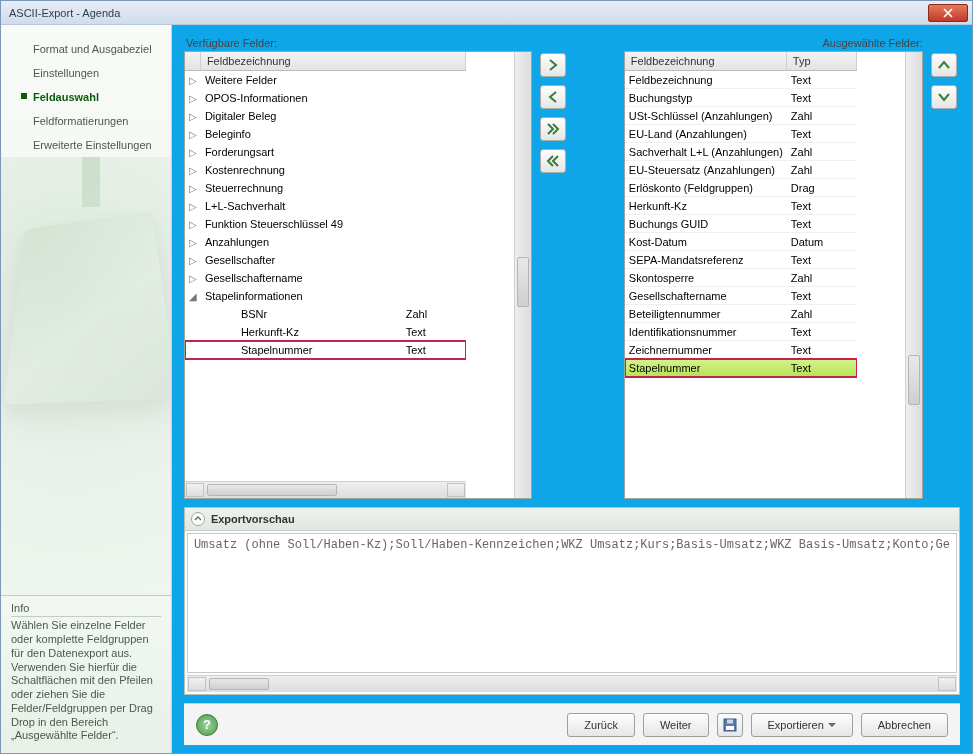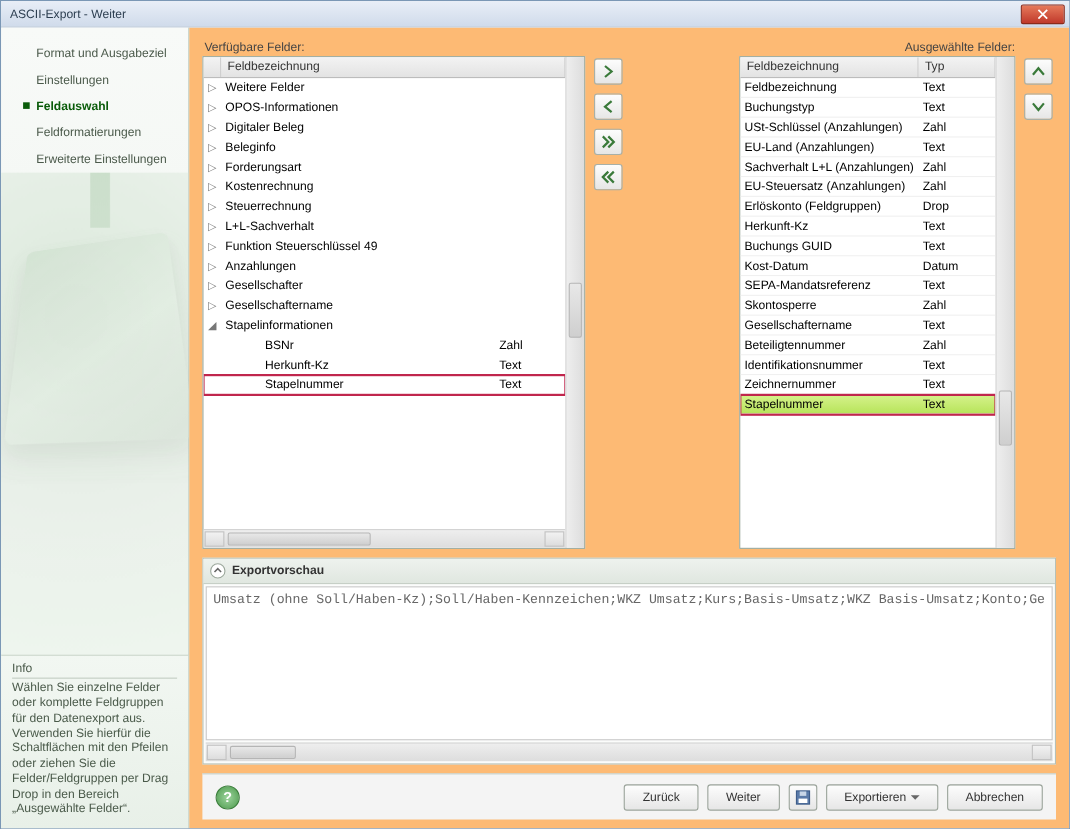--- a/index.html
+++ b/index.html
@@ -22,32 +22,32 @@
 .nav-item.active::before { content:""; position:absolute; left:20px; top:8px; width:6px; height:6px; background:#0a5c0a; }
 
 .sidebar .bgimage { flex:1; background: radial-gradient(circle at 40% 30%, #d8e6d8 0%, #e8f0e8 50%, #f0f6f0 100%); opacity: .9; position: relative; overflow: hidden;}
 .bgimage::after { content:""; position:absolute; left:10px; top:40px; width:150px; height:200px; background: linear-gradient(145deg,#c5d8c5 0%,#e0ece0 60%,#d0ddd0 100%); border-radius:8px; opacity:.55; transform: perspective(300px) rotateX(28deg) rotateY(-12deg); box-shadow: 0 10px 20px rgba(80,100,80,.2);}
 .bgimage::before { content:""; position:absolute; left:60px; top:-60px; width:60px; height:110px; background: linear-gradient(#7faf7f,#a0c4a0); opacity:.35; clip-path: polygon(35% 100%,35% 40%,0 40%,50% 0,100% 40%,65% 40%,65% 100%);}
 
 .info { border-top: 1px solid #c2cdc2; padding: 6px 10px 10px 10px; background: linear-gradient(#f2f7f2,#e8f0e8); }
 .info h4 { font-weight: normal; color: #4a5a4a; margin-bottom: 2px; border-bottom:1px solid #c2cdc2; padding-bottom:2px;}
 .info p { color: #4a5a4a; line-height: 1.25; }
 
-.main { flex: 1; padding: 12px 12px 8px 12px; display: flex; flex-direction: column; gap: 8px; background:#fdba74; }
+.main { flex: 1; padding: 12px 12px 8px 12px; display: flex; flex-direction: column; gap: 8px; background:#0ea5e9; }
 
 .lists { flex: 1; display: flex; gap: 6px; min-height:0;}
 .list-group { display:flex; flex-direction:column; min-height:0;}
 .list-group.avail { flex: 1 1 46%; }
 .list-group.sel { flex: 1 1 46%; align-items: flex-end; }
 .movecol { width: 32px; display:flex; flex-direction:column; gap:8px; padding-top:16px; align-items:center;}
 .ordercol { width: 32px; display:flex; flex-direction:column; gap:8px; padding-top:16px; align-items:center;}
 
 .list-label { color:#444; margin-bottom:2px; padding-left:2px;}
 
-.grid { flex:1; border:1px solid #9aa79a; background:#fff; display:flex; min-height:0;}
+.grid { flex:1; border:1px solid #9aa79a; background:#fff; display:flex; min-height:0;gap:48px;}
 .grid-body { flex:1; overflow:hidden; display:flex; flex-direction:column;}
 .grid-header { display:flex; background:linear-gradient(#f3f3f3,#e3e3e3); border-bottom:1px solid #bcbcbc; }
 .grid-header .col { padding:3px 6px; border-right:1px solid #cfcfcf; color:#333; }
 .grid-rows { flex:1; overflow:hidden;}
 .row { display:flex; align-items:center; height:18px; }
 .row .tw { width:16px; text-align:center; color:#777; font-size:10px;}
 .row .txt { flex:1; padding:0 4px; white-space:nowrap; overflow:hidden; text-overflow:ellipsis;}
 .row .typ { width:64px; padding:0 4px;}
 .row.child .txt { padding-left: 40px;}
 .row.child.highlight { background:#fff; outline:2px solid #c0264d; outline-offset:-1px;}
@@ -83,21 +83,21 @@
 .avail .row .typ { width:64px;}
 .sel .grid-header .col.c1 { flex:1;}
 .sel .grid-header .col.c2 { width:70px;}
 .sel .row .typ { width:70px; text-align:left;}
 </style>
 </head>
 <body>
 
 <div class="window">
   <div class="titlebar">
-    <span class="title">ASCII-Export - Weiter</span>
+    <span class="title">ASCII-Export - Agenda</span>
     <div class="close">
       <svg viewBox="0 0 10 10">
           <path d="M1 1 L9 9 M9 1 L1 9" stroke="#fff" stroke-width="1.6"></path>
         </svg>
     </div>
   </div>
 
   <div class="content">
     <div class="sidebar">
       <div class="nav">
@@ -256,21 +256,21 @@
                   <div class="row">
                     <span class="txt">Sachverhalt L+L (Anzahlungen)</span>
                     <span class="typ">Zahl</span>
                   </div>
                   <div class="row">
                     <span class="txt">EU-Steuersatz (Anzahlungen)</span>
                     <span class="typ">Zahl</span>
                   </div>
                   <div class="row">
                     <span class="txt">Erlöskonto (Feldgruppen)</span>
-                    <span class="typ">Drop</span>
+                    <span class="typ">Drag</span>
                   </div>
                   <div class="row">
                     <span class="txt">Herkunft-Kz</span>
                     <span class="typ">Text</span>
                   </div>
                   <div class="row">
                     <span class="txt">Buchungs GUID</span>
                     <span class="typ">Text</span>
                   </div>
                   <div class="row">

